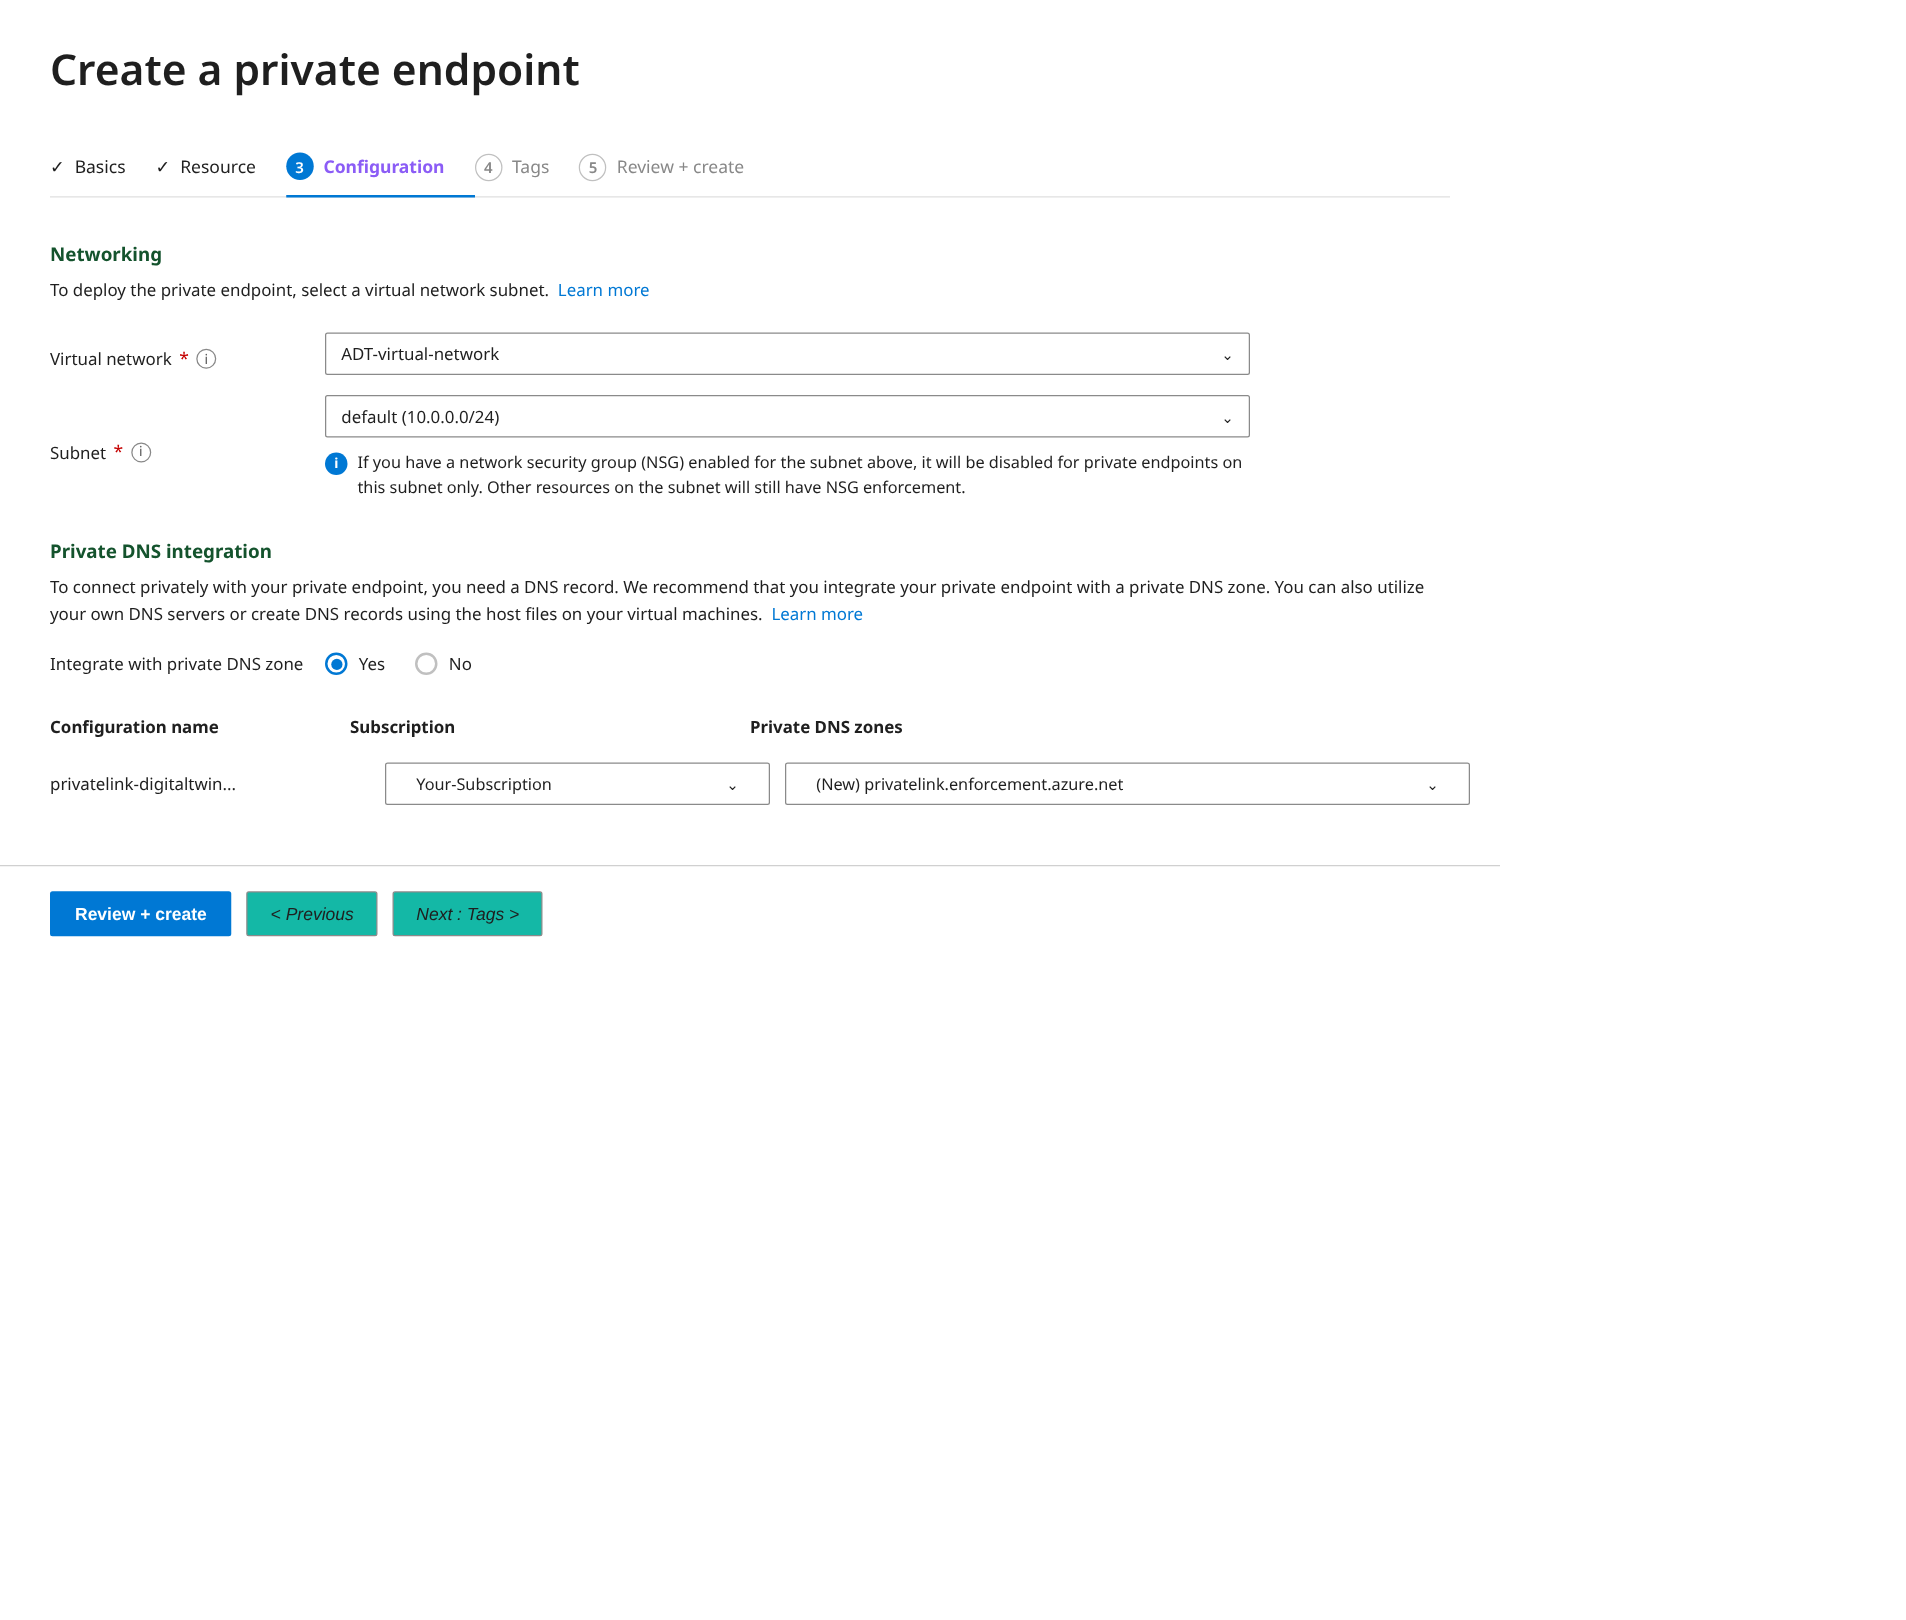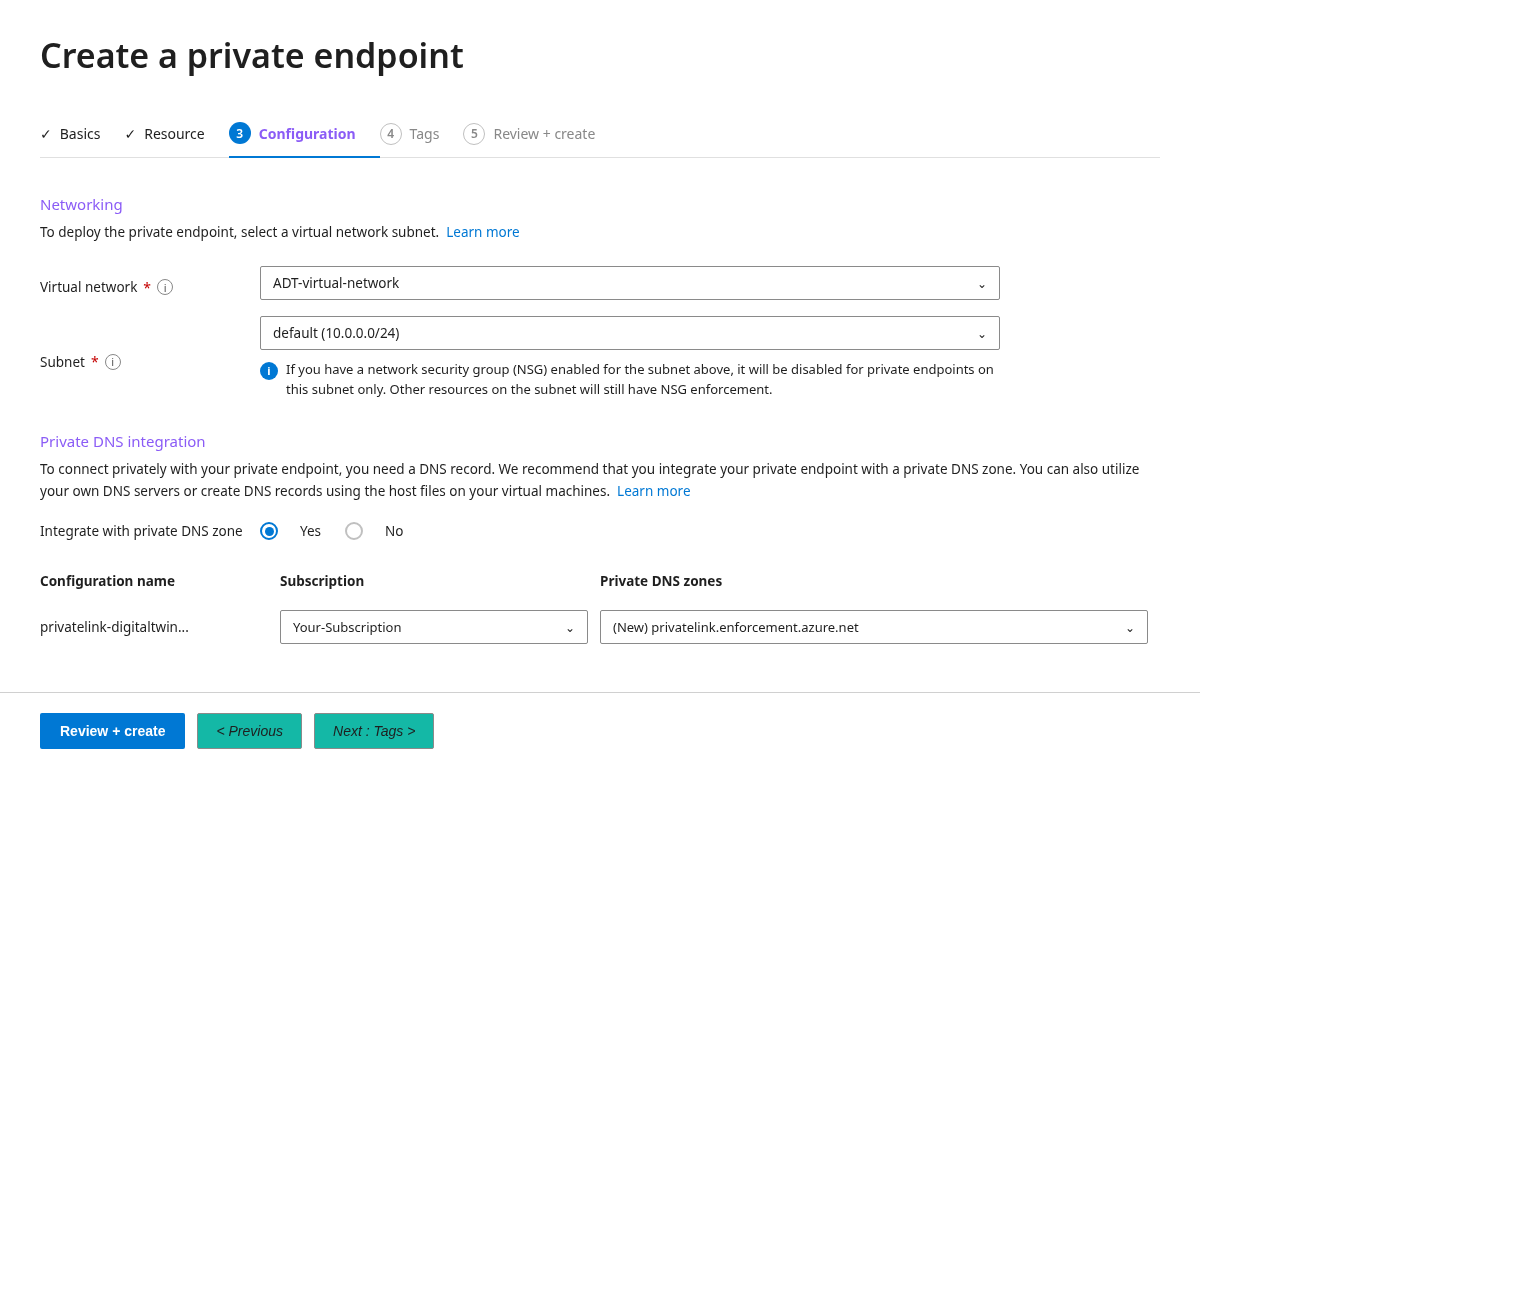--- a/index.html
+++ b/index.html
@@ -70,23 +70,23 @@
     .step.active .step-label {
       font-weight: 700;
       color: #8b5cf6;
     }
     .step.inactive .step-label {
       color: #888;
     }
     
     .section-title {
       font-size: 15px;
-      font-weight: 400;
+      font-weight: 700;
       margin-bottom: 8px;
-      color: #8b5cf6;
+      color: #14532d;
     }
     .section-desc {
       font-size: 13.5px;
       color: #1f1f1f;
       margin-bottom: 24px;
       line-height: 1.5;
     }
     .learn-more-link {
       color: #0078d4;
       text-decoration: none;
@@ -193,21 +193,21 @@
       color: #1f1f1f;
     }
     .radio-options {
       display: flex;
       align-items: center;
       gap: 24px;
     }
     .radio-option {
       display: flex;
       align-items: center;
-      gap: 22px;
+      gap: 9px;
       cursor: pointer;
       font-size: 13.5px;
     }
     .radio-circle {
       width: 18px;
       height: 18px;
       border-radius: 50%;
       border: 2px solid #c0c0c0;
       display: flex;
       align-items: center;
@@ -246,27 +246,28 @@
     .dns-table td:first-child {
       width: 240px;
     }
     .dns-table td:nth-child(2) {
       width: 320px;
     }
     .table-select {
       width: 100%;
       border: 1px solid #8a8a8a;
       border-radius: 2px;
-      padding: 7px 12px;
+      padding: 7px 24px;
       font-size: 13px;
       background: #fff;
       display: flex;
       align-items: center;
       justify-content: space-between;
       cursor: pointer;
+      margin-left: 28px;
     }
 
     
     .footer-divider {
       border: none;
       border-top: 1px solid #d0d0d0;
       margin: 0 -40px;
     }
     .footer {
       display: flex;

